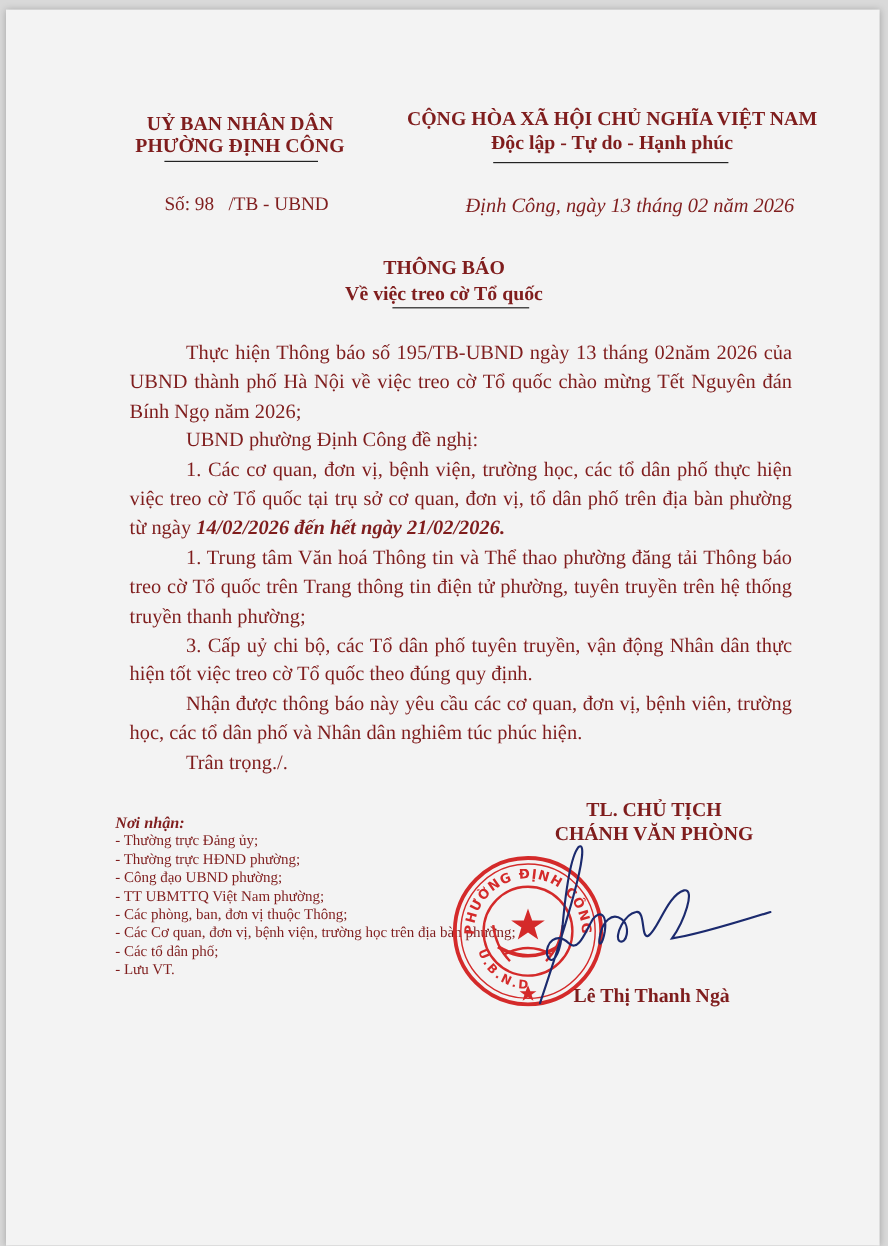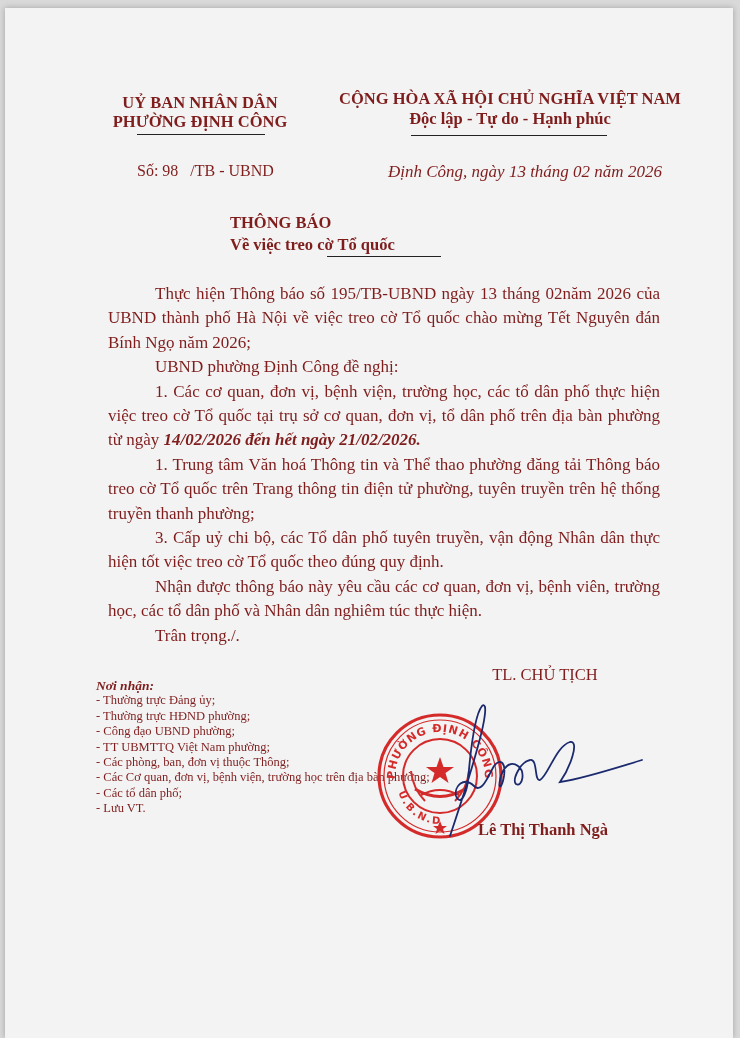--- a/index.html
+++ b/index.html
@@ -43,21 +43,21 @@
     left: 411px; top: 119px; width: 196px; height: 1px; background: #222;
   }
   .doc-number {
     left: 137px; top: 146px; font-size: 16px; white-space: pre;
   }
   .doc-date {
     left: 368px; top: 146px; font-size: 17px; font-style: italic; margin-left: 20px;
   }
 
   .title {
-    left: 230px; top: 196px; width: 280px; text-align: left;
+    left: 230px; top: 196px; width: 280px; text-align: center;
     font-size: 16.5px; font-weight: bold; line-height: 22px;
   }
   .title-rule {
     left: 327px; top: 240px; width: 114px; height: 1px; background: #222;
   }
 
   .body {
     left: 108px; top: 266px; width: 552px;
     font-size: 17px; line-height: 24.4px; text-align: justify;
   }
@@ -66,21 +66,21 @@
 
   .recipients {
     left: 96px; top: 646px; width: 340px;
     font-size: 12.5px; line-height: 15.4px;
   }
   .recipients .rc-title { font-weight: bold; font-style: italic; font-size: 13.5px; margin-top: 16px; }
   .recipients div { white-space: nowrap; }
 
   .sign-block {
     left: 430px; top: 649px; width: 230px;
-    text-align: center; font-size: 16.5px; font-weight: normal; line-height: 20px;
+    text-align: center; font-size: 16.5px; font-weight: bold; line-height: 20px;
   }
   .signer {
     left: 478px; top: 804px; font-size: 16.5px; font-weight: bold;
   }
 
   .stamp { left: 375px; top: 693px; width: 130px; height: 130px; }
   .signature { left: 430px; top: 680px; width: 220px; height: 160px; }
 </style>
 </head>
 <body>
@@ -109,38 +109,39 @@
     <div>Về việc treo cờ Tổ quốc</div>
   </div>
   <div class="abs title-rule"></div>
 
   <div class="abs body">
     <p>Thực hiện Thông báo số 195/TB-UBND ngày 13 tháng 02năm 2026 của UBND thành phố Hà Nội về việc treo cờ Tổ quốc chào mừng Tết Nguyên đán Bính Ngọ năm 2026;</p>
     <p>UBND phường Định Công đề nghị:</p>
     <p><span>1. Các cơ quan, đơn vị, bệnh viện, trường học, các tổ dân phố thực hiện việc treo cờ Tổ quốc tại trụ sở cơ quan, đơn vị, tổ dân phố trên địa bàn phường từ ngày </span><span class="bi">14/02/2026 đến hết ngày 21/02/2026.</span></p>
     <p>1. Trung tâm Văn hoá Thông tin và Thể thao phường đăng tải Thông báo treo cờ Tổ quốc trên Trang thông tin điện tử phường, tuyên truyền trên hệ thống truyền thanh phường;</p>
     <p>3. Cấp uỷ chi bộ, các Tổ dân phố tuyên truyền, vận động Nhân dân thực hiện tốt việc treo cờ Tổ quốc theo đúng quy định.</p>
-    <p>Nhận được thông báo này yêu cầu các cơ quan, đơn vị, bệnh viên, trường học, các tổ dân phố và Nhân dân nghiêm túc thực hiện.</p>
+    <p>Nhận được thông báo này yêu cầu các cơ quan, đơn vị, bệnh viên, trường học, các tổ dân phố và Nhân dân nghiêm túc phúc hiện.</p>
     <p>Trân trọng./.</p>
   </div>
 
   <div class="abs recipients">
     <div class="rc-title">Nơi nhận:</div>
     <div>- Thường trực Đảng ủy;</div>
     <div>- Thường trực HĐND phường;</div>
     <div>- Công đạo UBND phường;</div>
     <div>- TT UBMTTQ Việt Nam phường;</div>
     <div>- Các phòng, ban, đơn vị thuộc Thông;</div>
     <div>- Các Cơ quan, đơn vị, bệnh viện, trường học trên địa bàn phường;</div>
     <div>- Các tổ dân phố;</div>
     <div>- Lưu VT.</div>
   </div>
 
   <div class="abs sign-block">
     <div>TL. CHỦ TỊCH</div>
+    <div>CHÁNH VĂN PHÒNG</div>
   </div>
 
   <svg class="abs stamp" viewBox="0 0 130 130">
     <defs>
       <path id="arcTop" d="M 20 68 A 45 45 0 0 1 110 68"></path>
       <path id="arcBot" d="M 22 72 A 43 43 0 0 0 108 72"></path>
     </defs>
     <g fill="none" stroke="#d42a2a">
       <circle cx="65" cy="67" r="61" stroke-width="3.2"></circle>
       <circle cx="65" cy="67" r="56" stroke-width="1.2"></circle>

